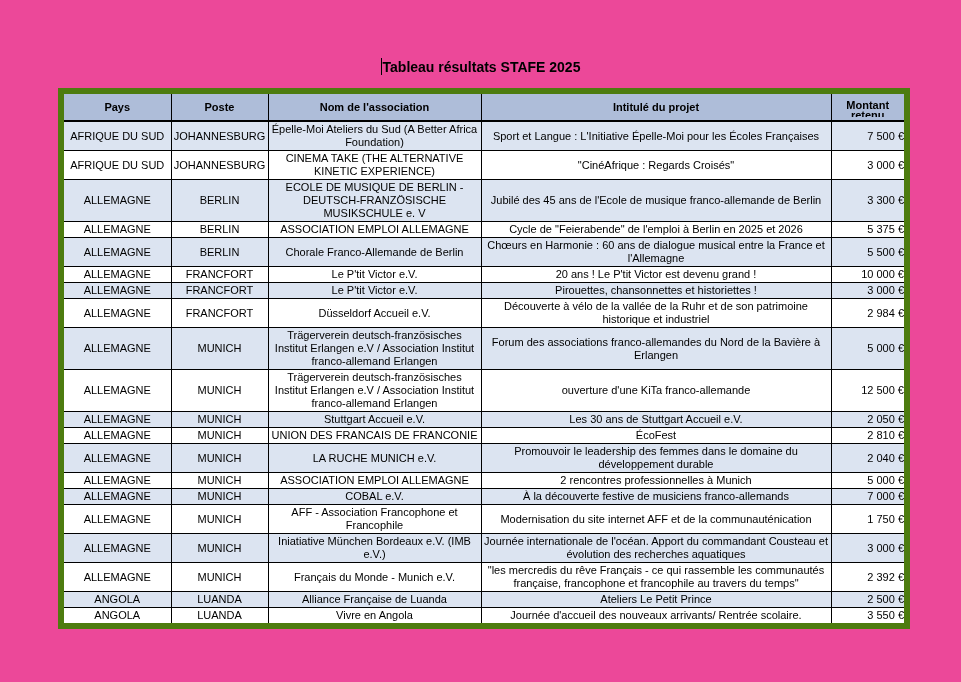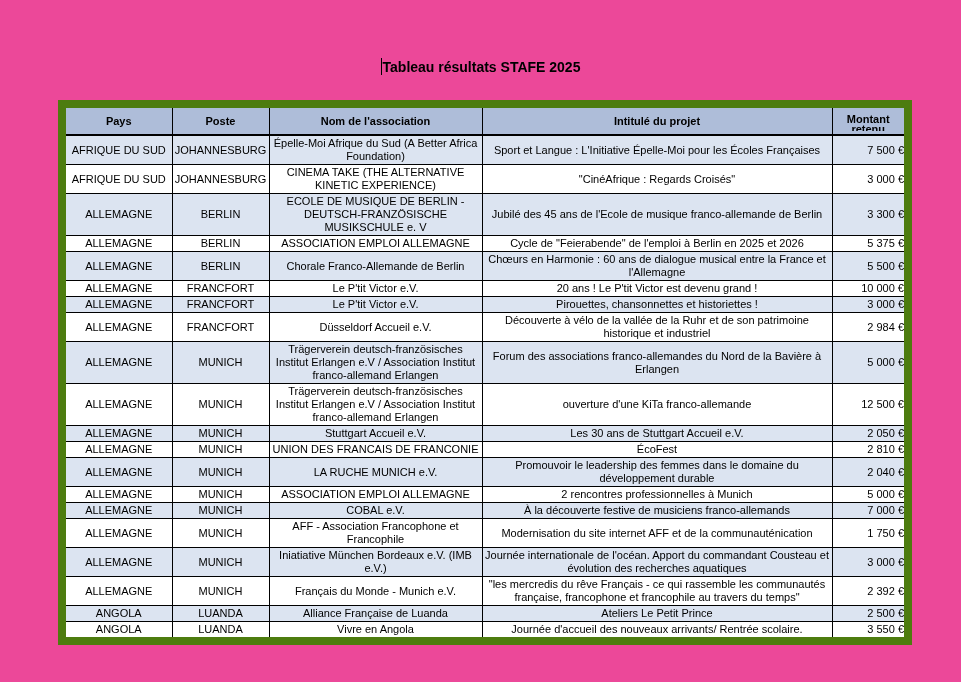--- a/index.html
+++ b/index.html
@@ -35,25 +35,25 @@
     display: inline-block;
     width: 1px;
     height: 17px;
     background: #000;
     vertical-align: -3px;
     margin-right: 1px;
   }
   table.results {
     position: absolute;
     left: 58px;
-    top: 100px;
+    top: 88px;
     width: 846px;
     border-collapse: collapse;
     table-layout: fixed;
-    border: 8px solid #4d7c0f;
+    border: 6px solid #4d7c0f;
   }
   th, td {
     border: 1px solid #000;
     font-size: 11px;
     padding: 1px 2px;
     text-align: center;
     vertical-align: middle;
     overflow-wrap: break-word;
     word-wrap: break-word;
   }
@@ -118,21 +118,21 @@
         <th>Intitulé du projet</th>
         <th class="col-montant">
           <div class="clip">Montant retenu</div>
         </th>
       </tr>
     </thead>
     <tbody id="table-body">
     <tr class="shaded">
       <td>AFRIQUE DU SUD</td>
       <td>JOHANNESBURG</td>
-      <td>Épelle-Moi Afrique du Sud (A Better Africa Foundation)</td>
+      <td>Épelle-Moi Ateliers du Sud (A Better Africa Foundation)</td>
       <td>Sport et Langue : L'Initiative Épelle-Moi pour les Écoles Françaises</td>
       <td class="montant">7 500 €</td>
     </tr>
 
     <tr>
       <td>AFRIQUE DU SUD</td>
       <td>JOHANNESBURG</td>
       <td>CINEMA TAKE (THE ALTERNATIVE KINETIC EXPERIENCE)</td>
       <td>"CinéAfrique : Regards Croisés"</td>
       <td class="montant">3 000 €</td>

